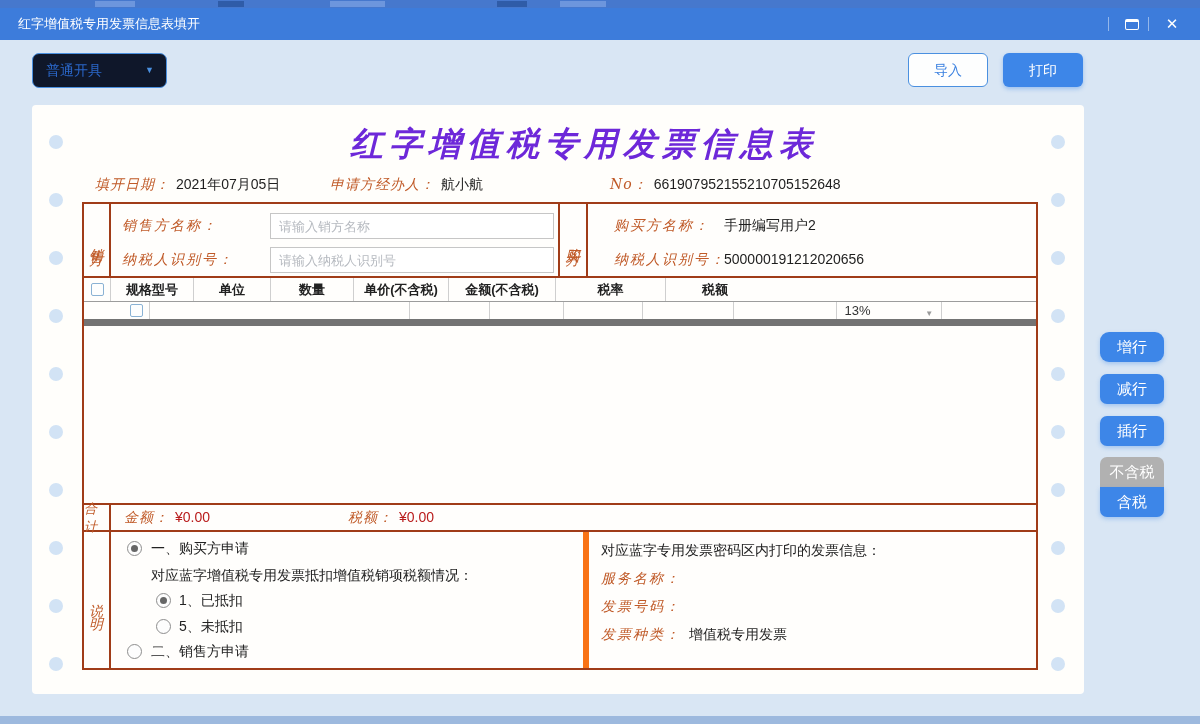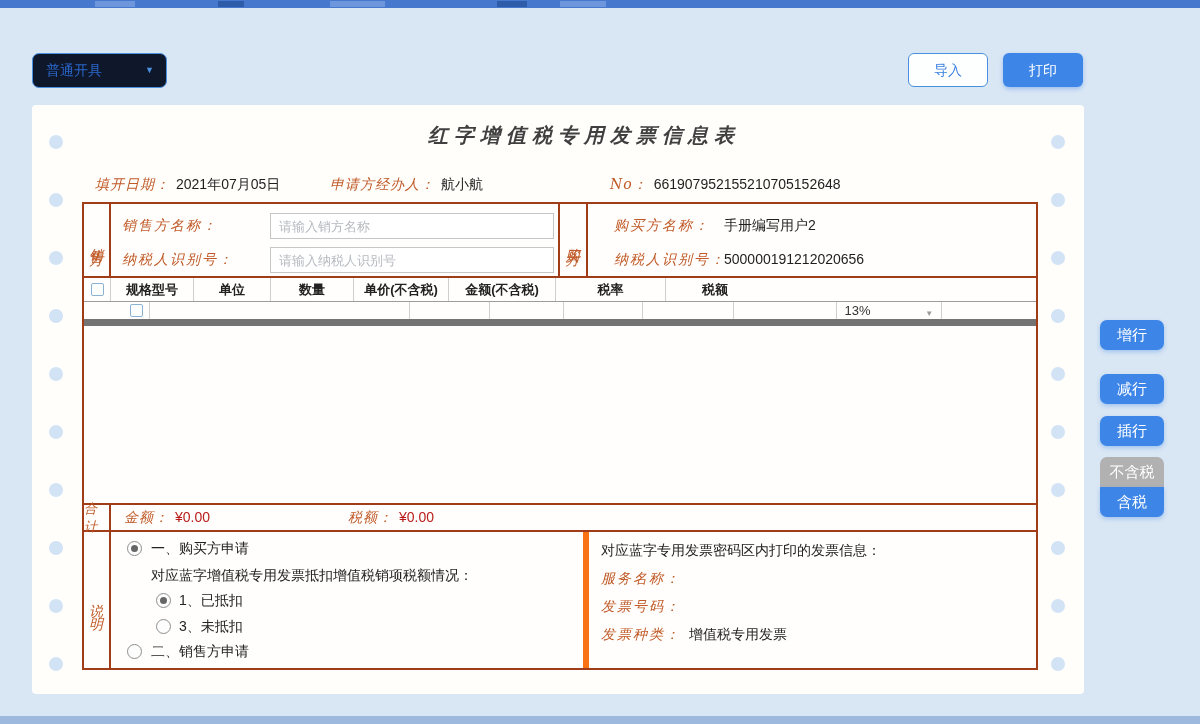--- a/index.html
+++ b/index.html
@@ -29,22 +29,22 @@
   .btn-print { left:1003px; top:53px; width:80px; height:34px; line-height:34px; background:#3d86e8; color:#fff; box-shadow:0 2px 4px rgba(61,134,232,.4); }
 
   
   .panel { position:absolute; left:32px; top:105px; width:1052px; height:589px; background:#fffefb; border-radius:4px; }
   .dot { position:absolute; width:14px; height:14px; border-radius:50%; background:#d2e3f5; }
   .dot-col-left .dot { left:17px; }
   .dot-col-right .dot { left:1019px; }
 
   .kai { font-family:"DejaVu Serif", serif; font-style:italic; color:#c05a28; }
   .form-title { position:absolute; left:0; top:17px; width:1104px; text-align:center;
-    font-family:"DejaVu Serif", serif; font-weight:bold; font-style:italic; color:#404040;
-    font-size:20px; letter-spacing:6px; }
+    font-family:"DejaVu Serif", serif; font-weight:bold; font-style:italic; color:#6d28d9;
+    font-size:33px; letter-spacing:6px; }
 
   .info-row { position:absolute; left:0; top:71px; width:1052px; height:22px; font-size:14px; }
   .info-seg { position:absolute; top:0; white-space:nowrap; }
   .seg-date { left:63px; } .seg-agent { left:298px; } .seg-no { left:578px; }
   .info-seg .lbl { letter-spacing:1px; margin-right:6px; }
   .info-seg .val { color:#1e1e1e; }
 
   
   .form-wrap { position:absolute; left:50px; top:97px; width:956px; height:468px; border:2px solid #a03c18; background:#fffefc; }
 
@@ -95,37 +95,48 @@
   .nr-line { position:absolute; font-size:14px; white-space:nowrap; }
   .nr-title { left:12px; top:10px; color:#222; }
   .nr-code { left:12px; top:38px; letter-spacing:2px; }
   .nr-num { left:12px; top:66px; letter-spacing:2px; }
   .nr-kind { left:12px; top:94px; letter-spacing:2px; }
   .nr-kind .val { font-family:"Liberation Sans", sans-serif; font-style:normal; color:#1e1e1e; letter-spacing:0; margin-left:8px; }
 
   
   .side-btn { position:absolute; left:1100px; width:64px; height:30px; line-height:30px; text-align:center;
     color:#fff; font-size:15px; background:#3d86e8; border-radius:7px; cursor:pointer; box-shadow:0 2px 4px rgba(61,134,232,.35); }
-  .sb-add { top:320px; } .sb-del { top:374px; } .sb-ins { top:416px; }
+  .sb-add { top:332px;border-radius:9px; } .sb-del { top:374px; } .sb-ins { top:416px; }
   .sb-notax { top:457px; background:#b1b1b1; border-radius:7px 7px 0 0; box-shadow:none; }
   .sb-tax { top:487px; border-radius:0 0 7px 7px; }
 </style>
 </head>
 <body>
 
 <div class="screen">
 
   <div class="top-strip">
     <div class="frag" style="left:95px;width:40px;background:#6d96dd"></div>
     <div class="frag" style="left:218px;width:26px;background:#2f5ca8"></div>
     <div class="frag" style="left:330px;width:55px;background:#6d96dd"></div>
     <div class="frag" style="left:497px;width:30px;background:#2f5ca8"></div>
     <div class="frag" style="left:560px;width:46px;background:#6d96dd"></div>
   </div>
 
+  <div class="titlebar">
+    <span class="title">红字增值税专用发票信息表填开</span>
+    <span class="win-sep" style="left:1108px"></span>
+    <span class="win-sep" style="left:1148px"></span>
+    <div class="win-btn max">
+      <span class="max-glyph"></span>
+    </div>
+    <div class="win-btn close">
+      <span>✕</span>
+    </div>
+  </div>
 
   <div class="mode-select">
     <span class="val">普通开具</span>
     <span class="caret">▼</span>
   </div>
   <div class="btn btn-import">导入</div>
   <div class="btn btn-print">打印</div>
 
   <div class="panel">
     <div class="dot-col-left">
@@ -226,21 +237,21 @@
       <div class="note">
         <div class="side-label note-side kai">说明</div>
 
         <div class="note-left">
           <span class="radio sel" style="left:16px;top:9px"></span>
           <span class="opt" style="left:40px;top:8px">一、购买方申请</span>
           <span class="opt" style="left:40px;top:35px">对应蓝字增值税专用发票抵扣增值税销项税额情况：</span>
           <span class="radio sel" style="left:45px;top:61px"></span>
           <span class="opt" style="left:68px;top:60px">1、已抵扣</span>
           <span class="radio" style="left:45px;top:87px"></span>
-          <span class="opt" style="left:68px;top:86px">3、未抵扣</span>
+          <span class="opt" style="left:68px;top:86px">5、未抵扣</span>
           <span class="radio" style="left:16px;top:112px"></span>
           <span class="opt" style="left:40px;top:111px">二、销售方申请</span>
         </div>
 
         <div class="note-right">
           <span class="nr-line nr-title">对应蓝字专用发票密码区内打印的发票信息：</span>
           <span class="nr-line nr-code kai">服务名称：</span>
           <span class="nr-line nr-num kai">发票号码：</span>
           <span class="nr-line nr-kind kai"><span>发票种类：</span><span class="val">增值税专用发票</span></span>
         </div>

